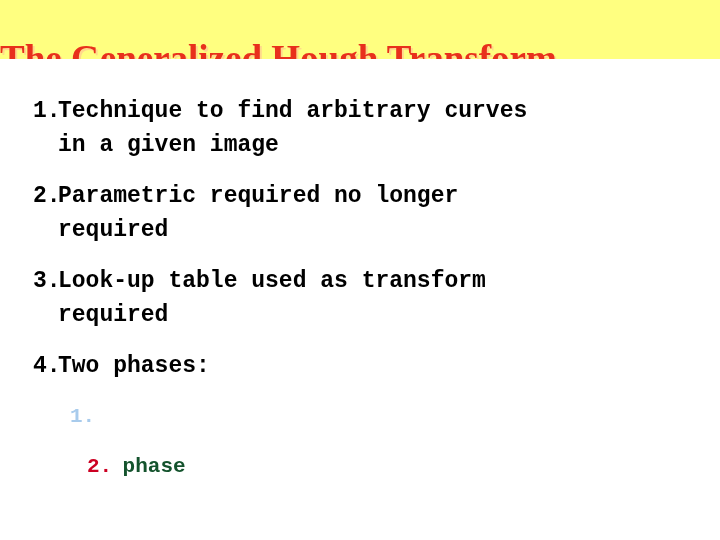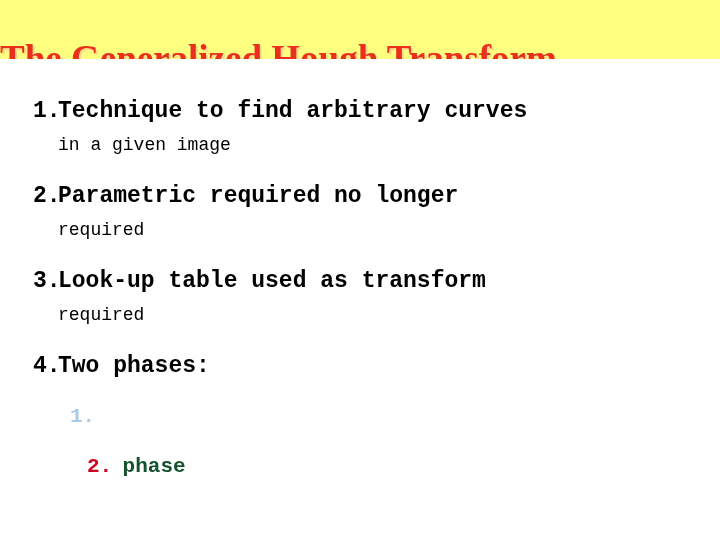--- a/index.html
+++ b/index.html
@@ -75,22 +75,22 @@
   .item-marker {
     flex: 0 0 auto;
     width: 25px;
     text-align: left;
   }
   .item-text {
     flex: 1 1 auto;
   }
   .item-cont {
     padding-left: 25px;
-    font-size: 18px;
-    font-weight: normal;
+    font-size: 23px;
+    font-weight: bold;
     line-height: 34px;
     color: #000000;
     white-space: pre;
   }
 
   
   .sub-list {
     margin-top: 18px;
     padding-left: 37px;
   }

